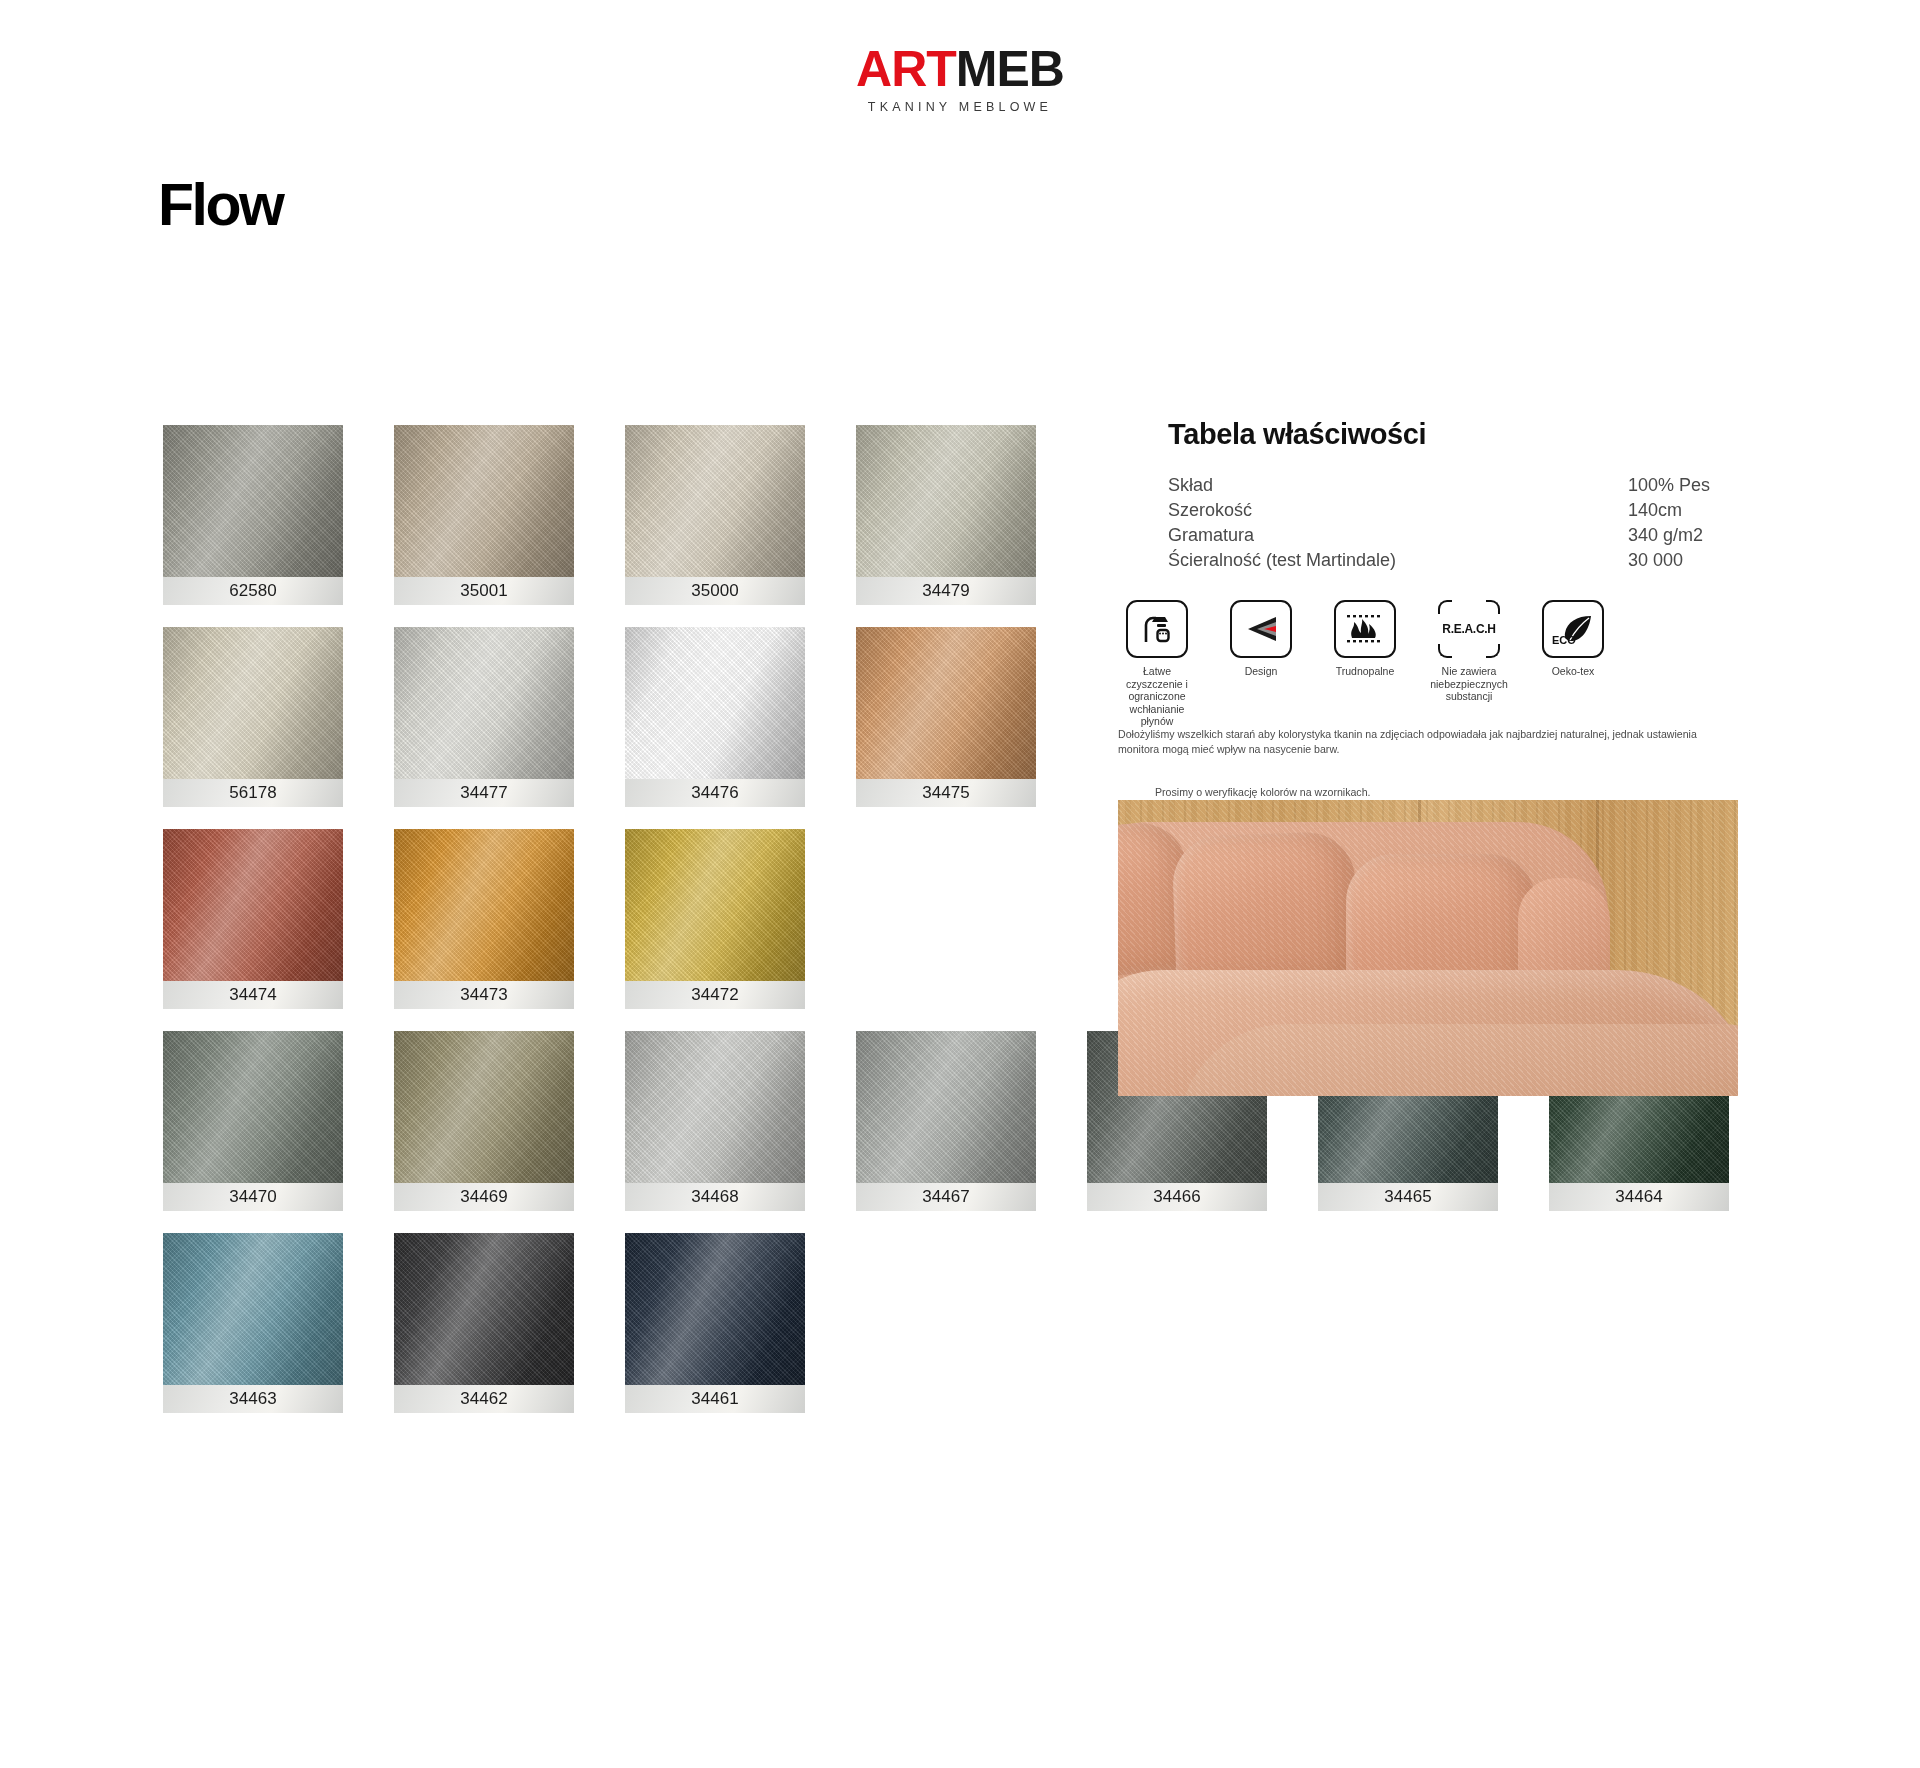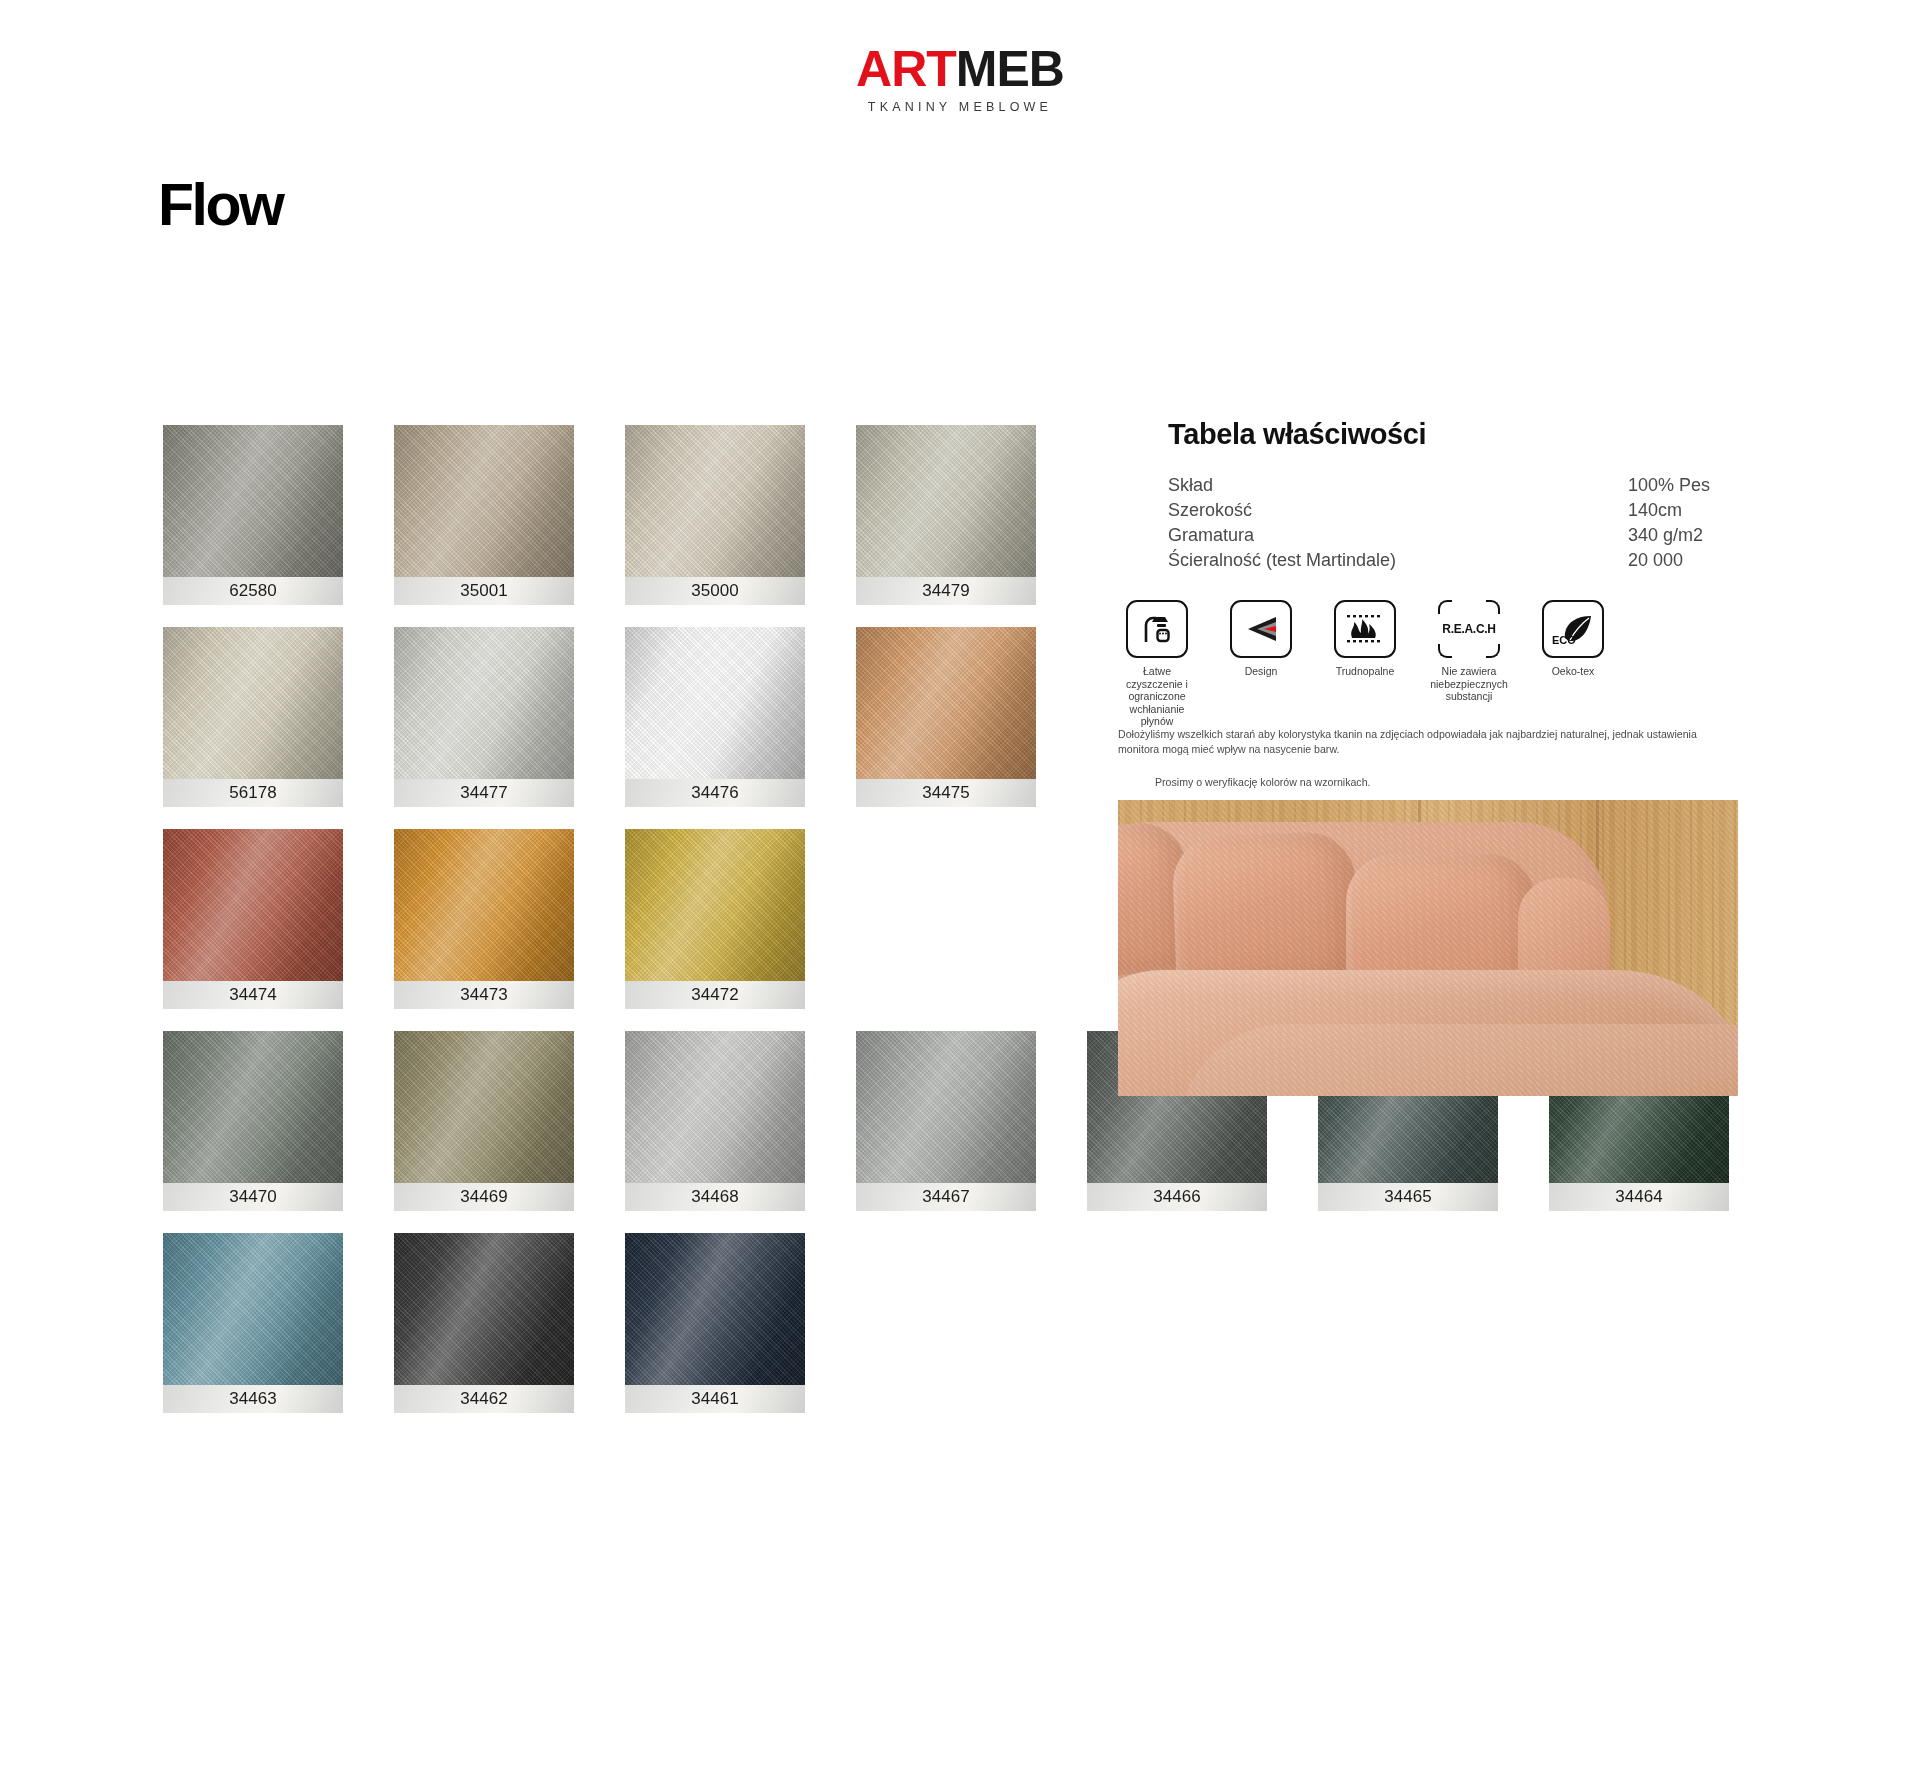--- a/index.html
+++ b/index.html
@@ -181,21 +181,21 @@
   .disclaimer {
     position: absolute;
     top: 727px;
     left: 1118px;
     width: 620px;
     font-size: 10.6px;
     line-height: 15px;
     color: #4b4b4b;
   }
   .disclaimer p { margin: 0; }
-  .disclaimer p + p { margin-top: 18px; padding-left: 37px; }
+  .disclaimer p + p { margin-top: 28px; padding-left: 37px; }
 
   
   .sofa-photo {
     position: absolute;
     top: 800px;
     left: 1118px;
     width: 620px;
     height: 296px;
     overflow: hidden;
     background: #c79a5d;
@@ -458,21 +458,21 @@
       <div class="prop-row">
         <span class="prop-key">Szerokość</span>
         <span class="prop-val">140cm</span>
       </div>
       <div class="prop-row">
         <span class="prop-key">Gramatura</span>
         <span class="prop-val">340 g/m2</span>
       </div>
       <div class="prop-row">
         <span class="prop-key">Ścieralność (test Martindale)</span>
-        <span class="prop-val">20 000</span>
+        <span class="prop-val">30 000</span>
       </div>
     </div>
 </div>
 
 <div class="icons-row" id="icons-row">
     <div class="icon-cell">
       <div class="icon-box">
         <svg width="34" height="32" viewBox="0 0 34 32">
           <path d="M6 29 V12 a7 7 0 0 1 7-7 h3" stroke="#111" stroke-width="2.6" fill="none"></path>
           <path d="M15 4 h10 l3 5 h-16 z" fill="#111"></path>

